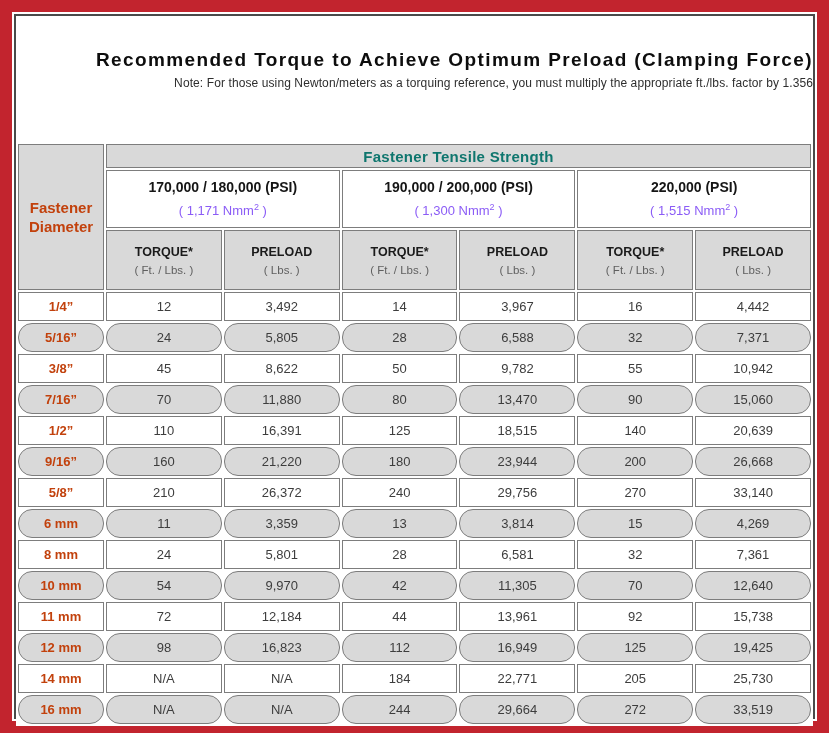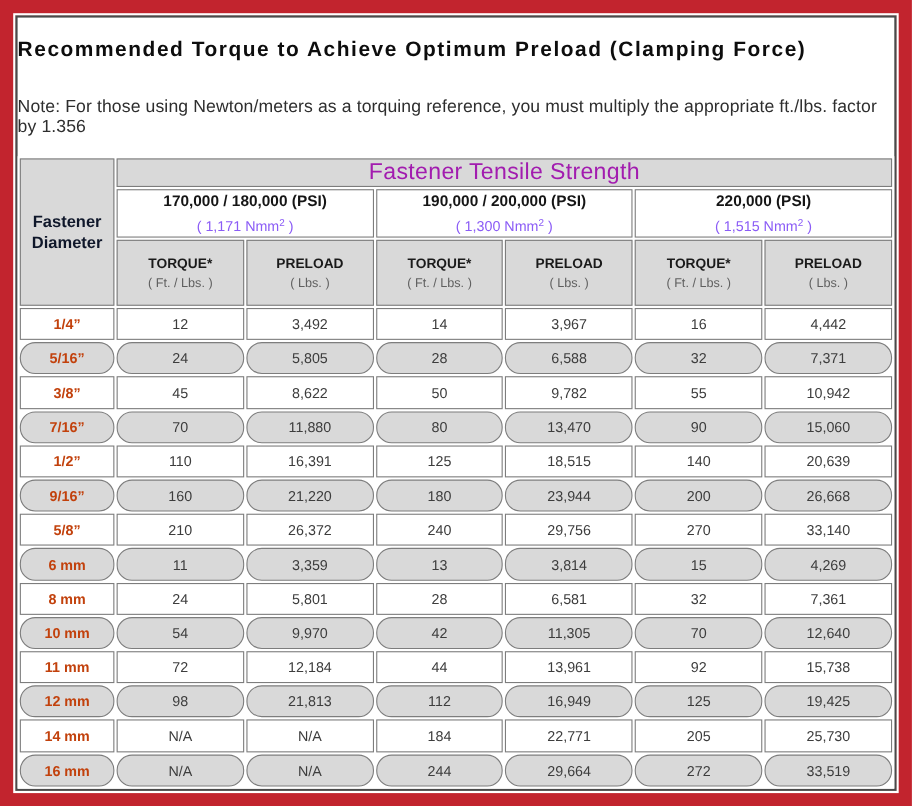--- a/index.html
+++ b/index.html
@@ -16,67 +16,67 @@
   }
   .panel {
     position: absolute; left: 0; top: 0; right: 0; bottom: 0;
     border: 2px solid #4a4a4a;
     background: #ffffff;
     display: flex; flex-direction: column;
   }
   .title-block {
     flex: 0 0 auto;
     height: 126px; box-sizing: border-box;
-    text-align: left;
-    padding-top: 15px;
+    text-align: right;
+    padding-top: 29px;
   }
   .title-line {
     font-weight: bold;
     font-size: 19px;
     letter-spacing: 1.4px;
     color: #0d0d0d;
     line-height: 30px;
     white-space: nowrap;
   }
   .title-line sup { font-size: 11px; letter-spacing: 0; }
   .note {
-    margin-top: 28px;
-    font-size: 16px;
+    margin-top: 1px;
+    font-size: 12px;
     color: #2e2e2e;
     letter-spacing: 0.1px;
   }
   table.torque {
     flex: 1 1 auto;
     width: 100%;
     height: calc(100% - 126px);
     border-collapse: separate;
     border-spacing: 2px;
     table-layout: fixed;
     background: #ffffff;
   }
   table.torque th, table.torque td {
     border: 1px solid #7d7d7d;
     text-align: center;
     vertical-align: middle;
     padding: 0;
     overflow: hidden;
   }
   .row-main   { height: 24px; }
-  .row-psi    { height: 44px; }
+  .row-psi    { height: 58px; }
   .row-sub    { height: 60px; }
   th.corner {
     background: #d9d9d9;
     vertical-align: bottom;
-    font-size: 15px; font-weight: bold; color: #0f172a;
+    font-size: 15px; font-weight: bold; color: #c2410c;
     line-height: 19px;
     padding-bottom: 9px;
   }
   th.main-h {
     background: #d9d9d9;
-    font-size: 21px; font-weight: normal; color: #a21caf;
+    font-size: 15px; font-weight: bold; color: #0f766e;
     letter-spacing: 0.3px;
   }
   th.psi-h { background: #ffffff; }
   th.psi-h .psi { font-size: 14px; font-weight: bold; color: #151515; margin-bottom: 7px; }
   th.psi-h .nmm { font-size: 13px; font-weight: normal; color: #8b5cf6; }
   th.psi-h .nmm sup { font-size: 9px; }
   th.sub-h { background: #d9d9d9; }
   th.sub-h .sub-t { font-size: 12.5px; font-weight: bold; color: #1a1a1a; margin-bottom: 5px; }
   th.sub-h .sub-u { font-size: 11.5px; font-weight: normal; color: #5f5f5f; }
   tbody tr { height: 29px; }
@@ -250,21 +250,21 @@
             <td>72</td>
             <td>12,184</td>
             <td>44</td>
             <td>13,961</td>
             <td>92</td>
             <td>15,738</td>
           </tr>
           <tr class="shade">
             <td class="dia">12 mm</td>
             <td>98</td>
-            <td>21,813</td>
+            <td>16,823</td>
             <td>112</td>
             <td>16,949</td>
             <td>125</td>
             <td>19,425</td>
           </tr>
           <tr>
             <td class="dia">14 mm</td>
             <td>N/A</td>
             <td>N/A</td>
             <td>184</td>

